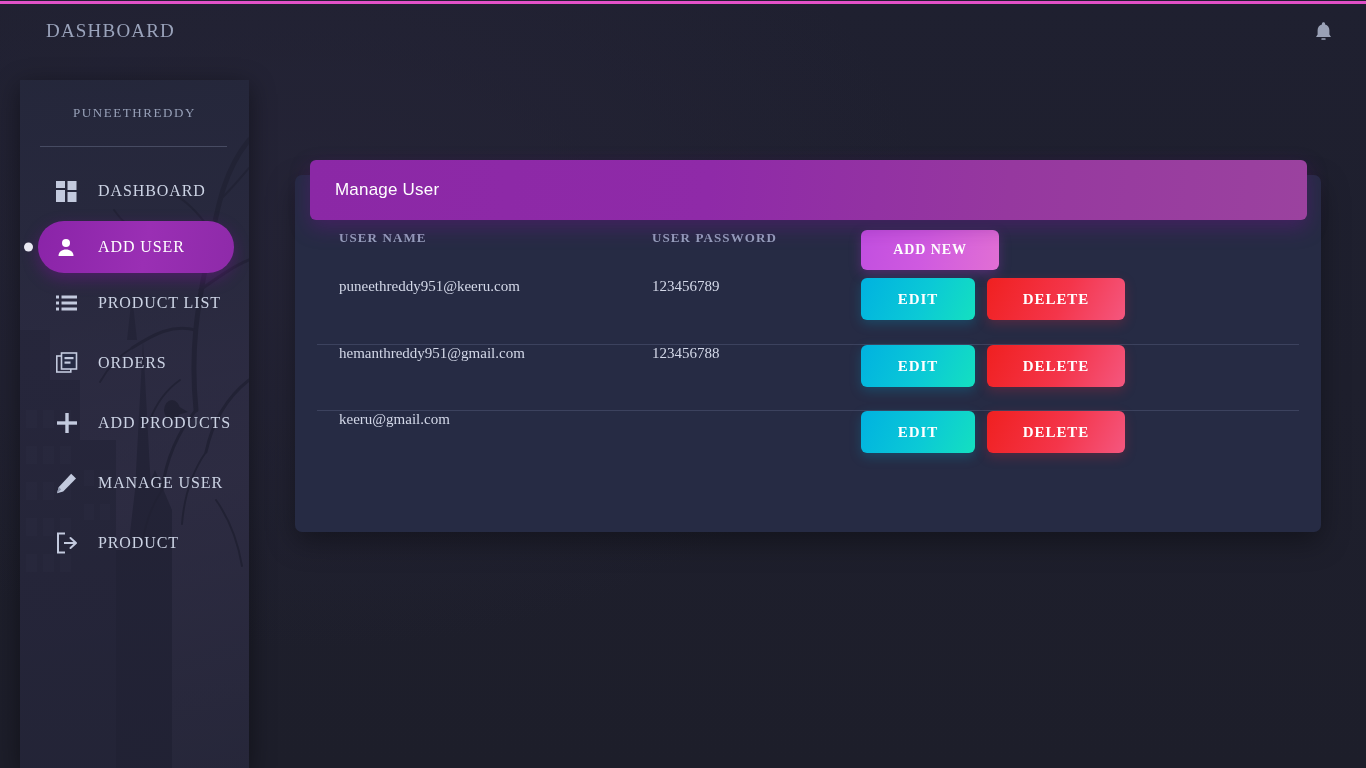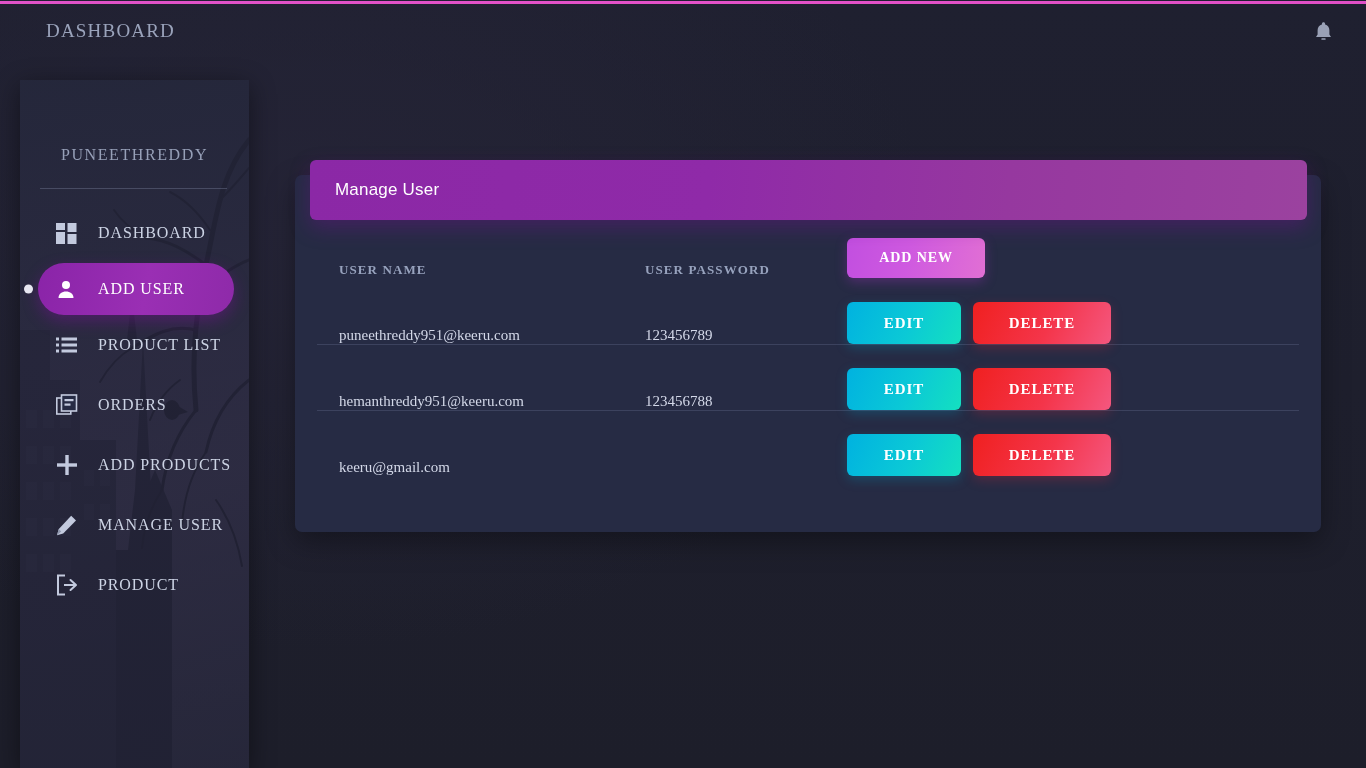--- a/index.html
+++ b/index.html
@@ -49,23 +49,22 @@
     background:linear-gradient(165deg,#303450 0%, #3b3a55 35%, #45405e 60%, #35344c 100%);
   }
   .sb-bg svg { position:absolute; inset:0; width:100%; height:100%; display:block; }
   .sb-tint {
     position:absolute; inset:0;
     background:linear-gradient(180deg, rgba(34,36,54,.82) 0%, rgba(36,36,56,.72) 40%, rgba(32,33,50,.70) 100%);
   }
   .sb-inner { position:absolute; inset:0; }
   .sb-brand {
     height:66px; display:flex; align-items:center; justify-content:center;
-    font-size:16px; letter-spacing:1.6px; color:#97a0b8;
-    font-family:"Liberation Serif", serif;
-    margin-top:42px;
+    font-size:13px; letter-spacing:1.6px; color:#97a0b8;
+    font-family:"Liberation Serif", serif;
   }
   .sb-divider {
     height:1px; margin:0 22px 0 20px;
     background:rgba(150,160,190,.30);
   }
   .sb-nav { padding-top:14px; }
   .sb-item {
     position:relative;
     height:60px;
     display:flex; align-items:center;
@@ -115,23 +114,24 @@
     display:flex; align-items:center;
     padding-left:25px;
   }
   .card-header-title {
     font-family:"Liberation Sans", sans-serif;
     font-size:17px; color:#ffffff; letter-spacing:.2px;
   }
   
   .tbl { position:absolute; left:0; top:55px; width:1026px; padding:0 22px; }
   .row {
-    display:flex; align-items:flex-end;
+    display:flex; align-items:flex-start;
     height:66px;
     padding-left:0;
+    gap:7px;
   }
   .row.head { height:48px; }
   .row.divided { border-top:1px solid rgba(140,152,185,.22); }
   .col-user { width:328px; flex:0 0 328px; padding-left:22px; }
   .col-pass { width:202px; flex:0 0 202px; }
   .col-act  { flex:1 1 auto; display:flex; align-items:center; gap:12px; }
   .th {
     font-family:"Liberation Serif", serif;
     font-weight:bold;
     font-size:13px; letter-spacing:1.1px;
@@ -351,21 +351,21 @@
       <div class="row">
         <div class="col-user td">puneethreddy951@keeru.com</div>
         <div class="col-pass td">123456789</div>
         <div class="col-act">
           <button class="btn btn-edit">EDIT</button>
           <button class="btn btn-delete">DELETE</button>
         </div>
       </div>
 
       <div class="row divided">
-        <div class="col-user td">hemanthreddy951@keeru.com</div>
+        <div class="col-user td">hemanthreddy951@gmail.com</div>
         <div class="col-pass td">123456788</div>
         <div class="col-act">
           <button class="btn btn-edit">EDIT</button>
           <button class="btn btn-delete">DELETE</button>
         </div>
       </div>
 
       <div class="row divided">
         <div class="col-user td">keeru@gmail.com</div>
         <div class="col-pass td"></div>

